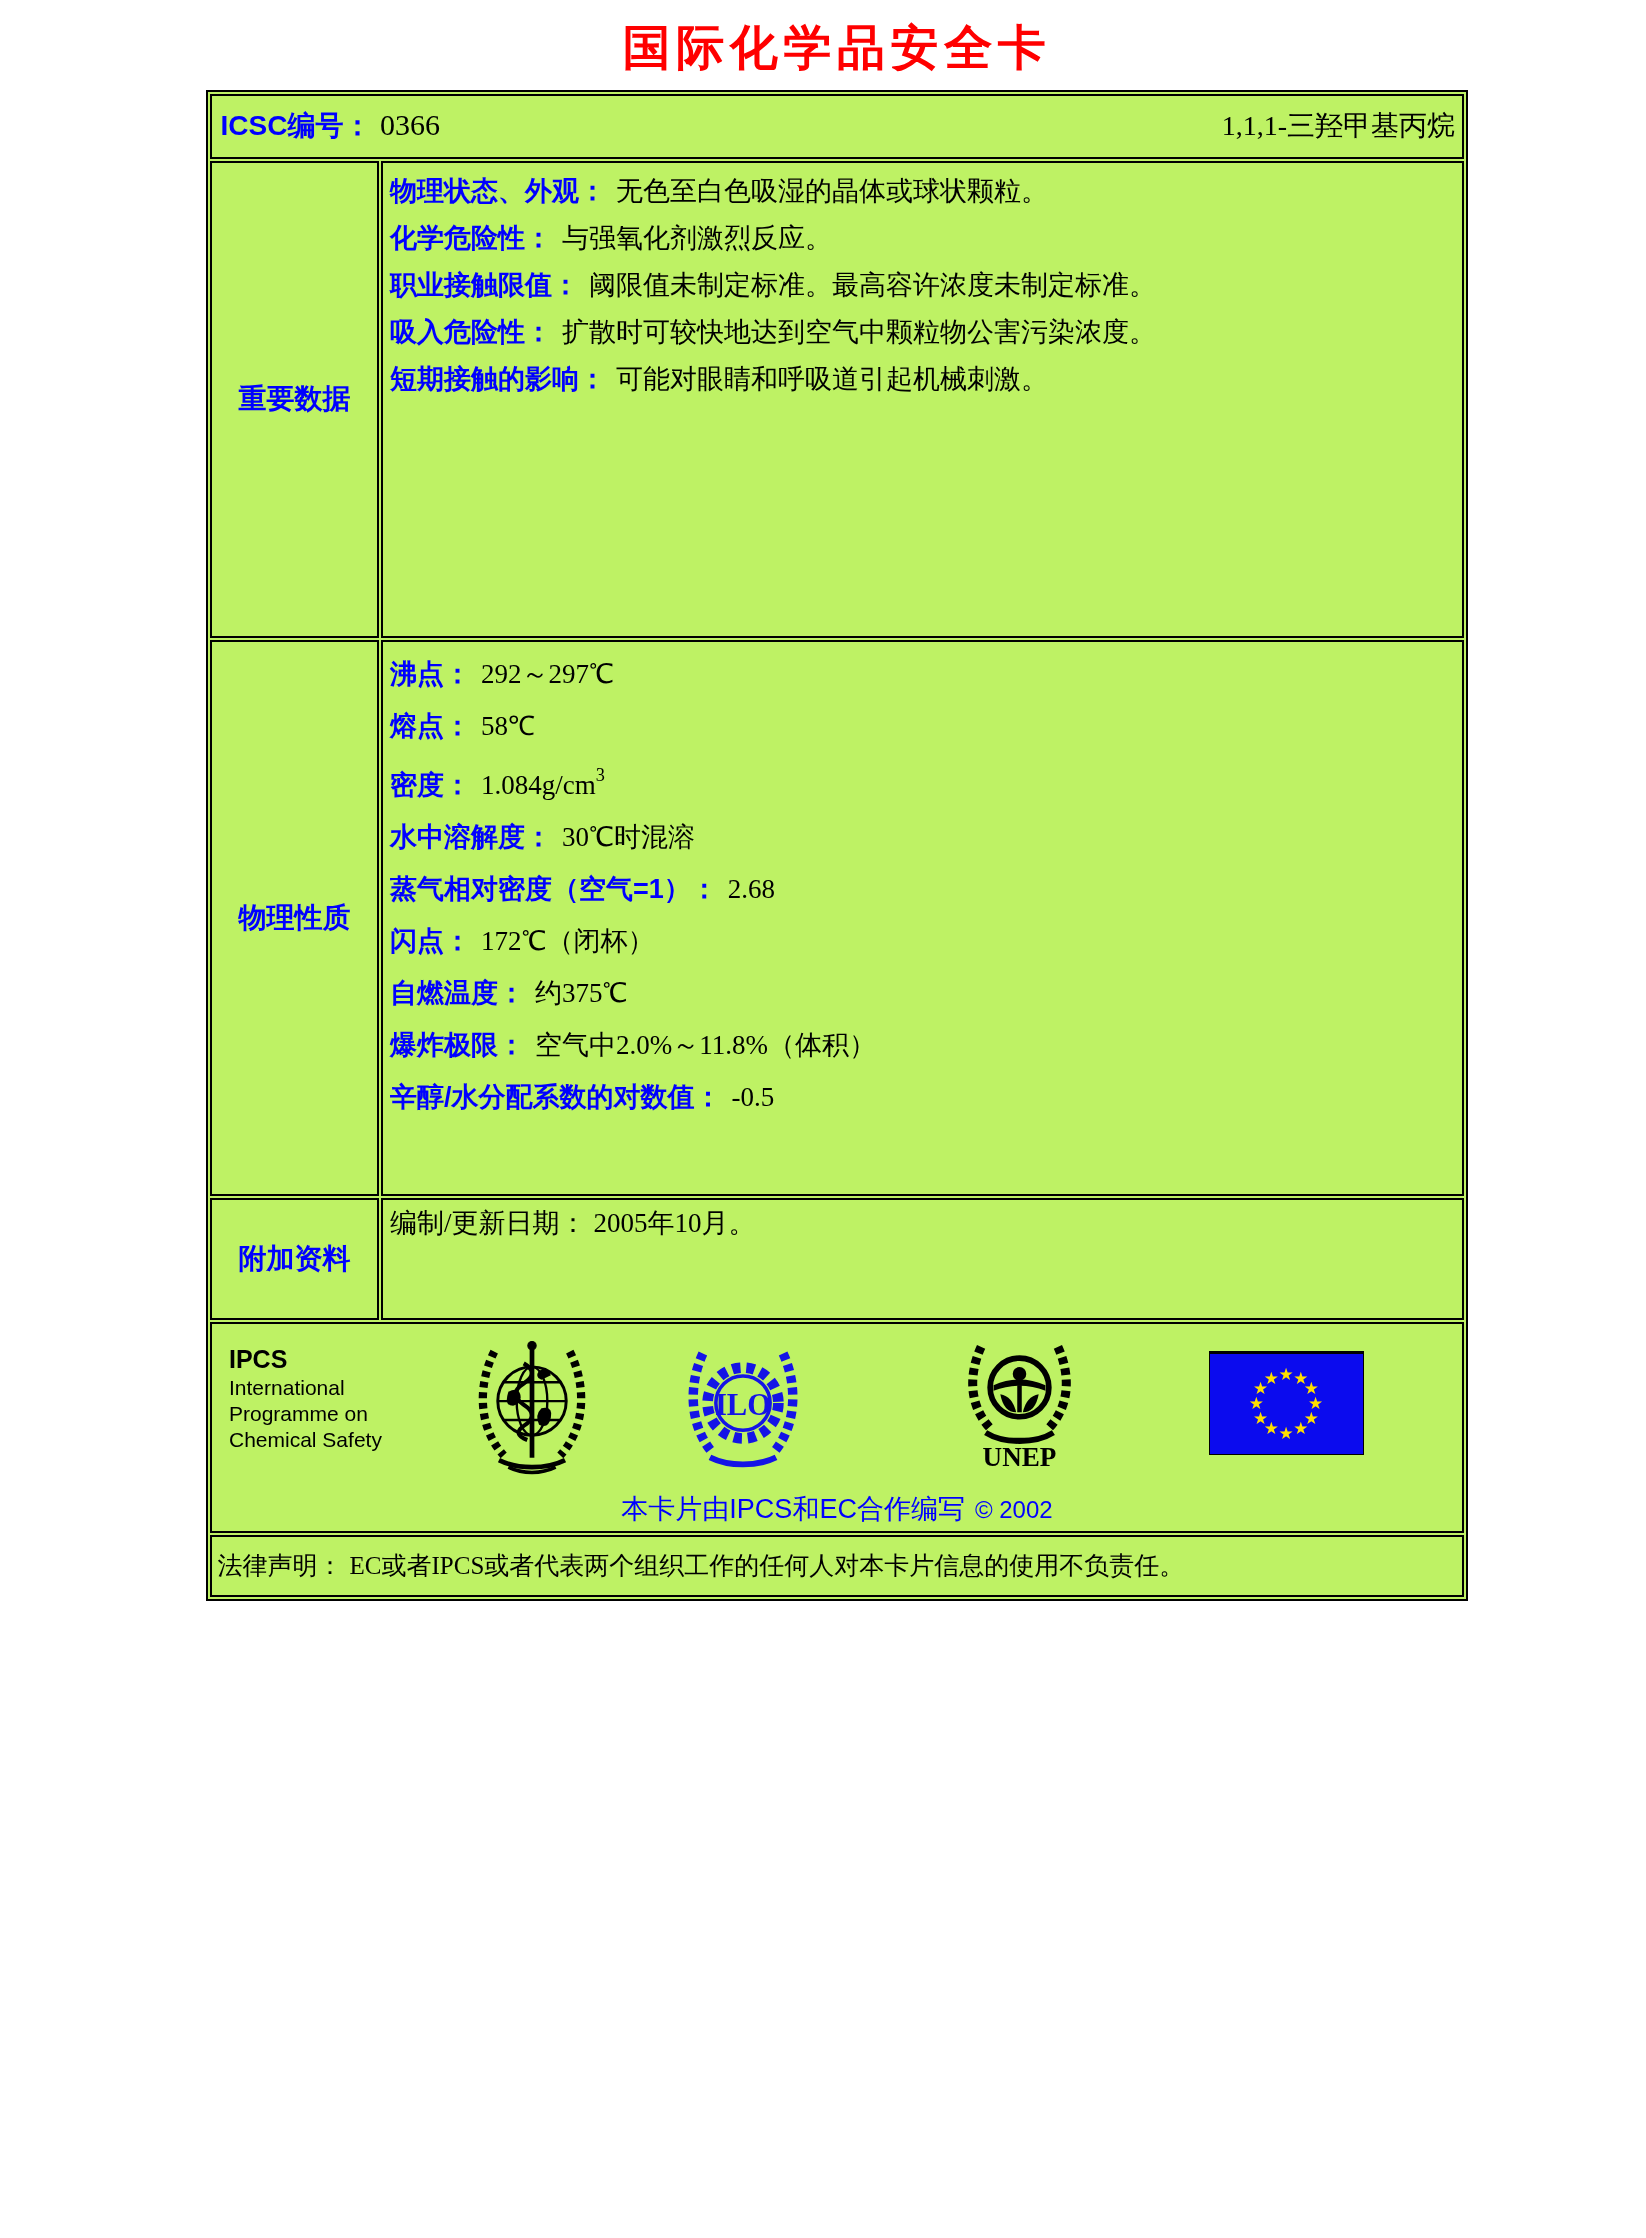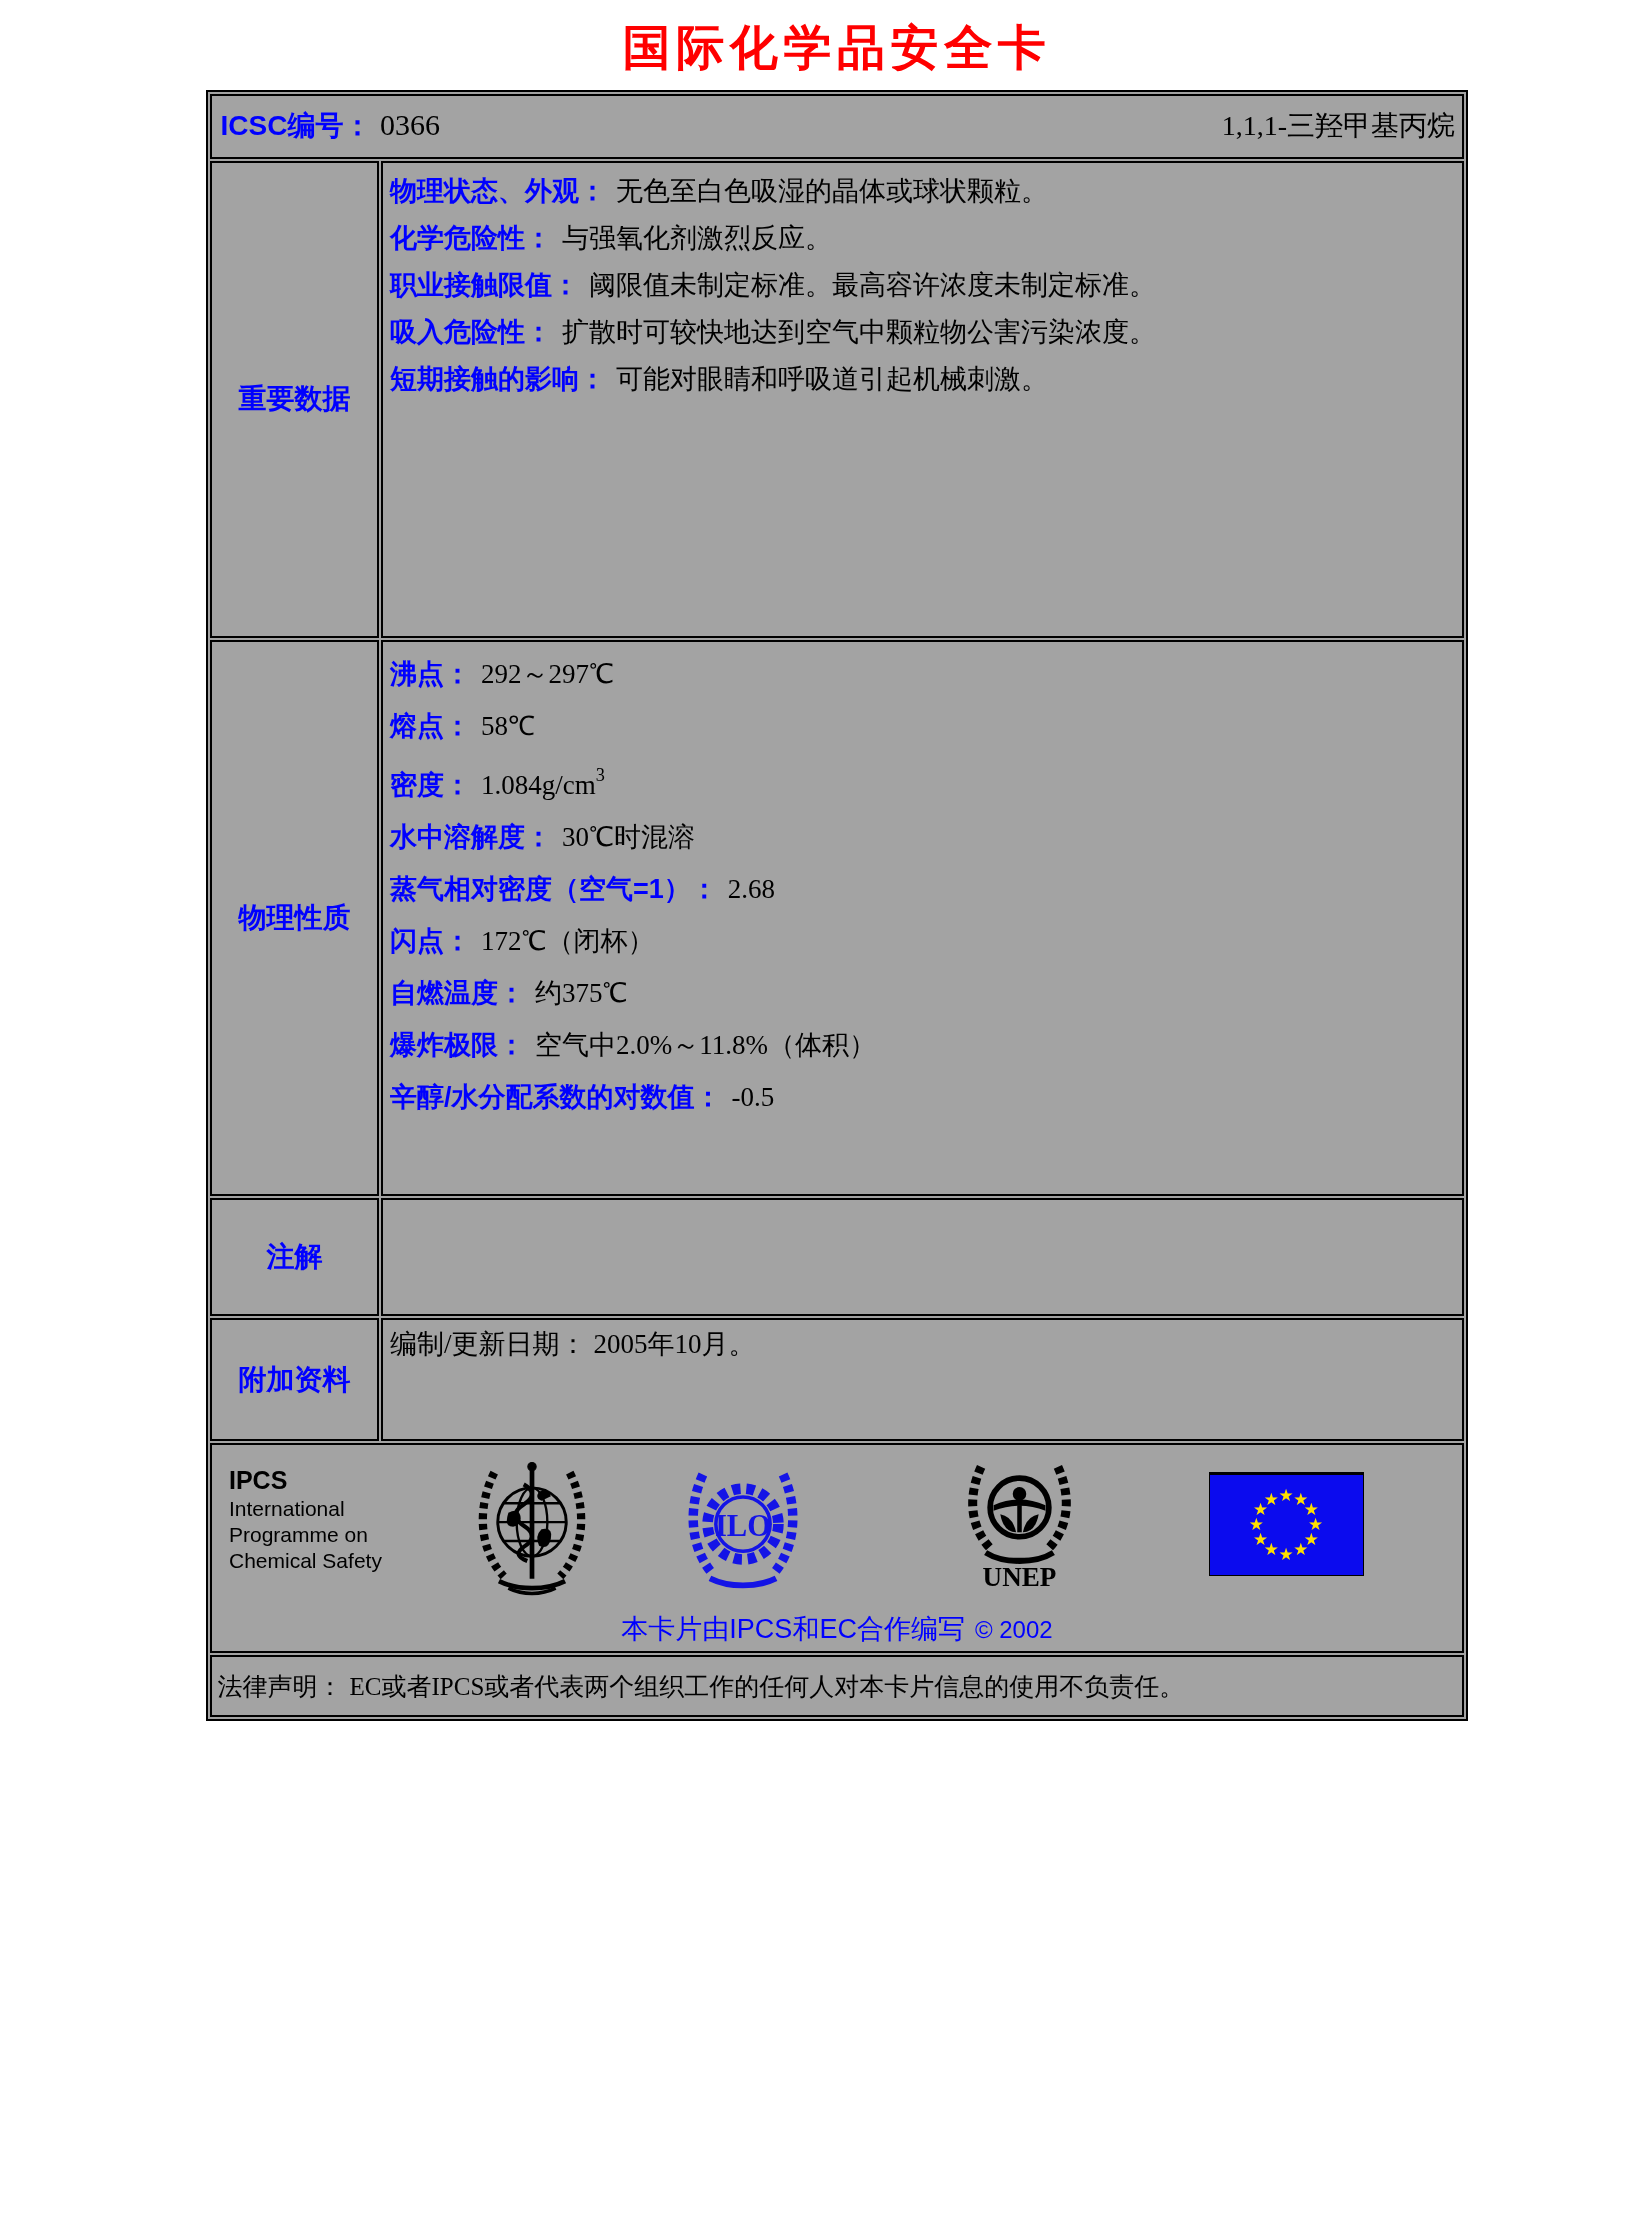--- a/index.html
+++ b/index.html
@@ -20,21 +20,21 @@
     color:#ff0000;
     letter-spacing:5.6px;
   }
   table.card{
     margin-left:206px;
     width:1262px;
     table-layout:fixed;
     border:2.8px solid #000;
     border-spacing:2.8px;
     border-collapse:separate;
-    background:#a3a3a3;
+    background:#bef264;
   }
   td{
     border:2.1px solid #000;
     vertical-align:top;
     padding:0;
     overflow:hidden;
   }
   col.label-col{width:169px;}
   
   .row-header td{height:61px;}
@@ -179,24 +179,20 @@
       <div class="line"><span class="fld">水中溶解度：</span><span class="val">30℃时混溶</span></div>
       <div class="line"><span class="fld">蒸气相对密度（空气=1）：</span><span class="val">2.68</span></div>
       <div class="line"><span class="fld">闪点：</span><span class="val">172℃（闭杯）</span></div>
       <div class="line"><span class="fld">自燃温度：</span><span class="val">约375℃</span></div>
       <div class="line"><span class="fld">爆炸极限：</span><span class="val">空气中2.0%～11.8%（体积）</span></div>
       <div class="line"><span class="fld">辛醇/水分配系数的对数值：</span><span class="val">-0.5</span></div>
     </td>
   </tr>
 
 
-  <tr class="row-notes">
-    <td class="label-cell">注解</td>
-    <td class="content-cell"></td>
-  </tr>
 
   <tr class="row-additional">
     <td class="label-cell">附加资料</td>
     <td class="content-cell">
       <div class="line" style="line-height:37px;">
         <span class="val" style="margin-right:7px;">编制/更新日期：</span><span class="val">2005年10月。</span>
       </div>
     </td>
   </tr>
 

